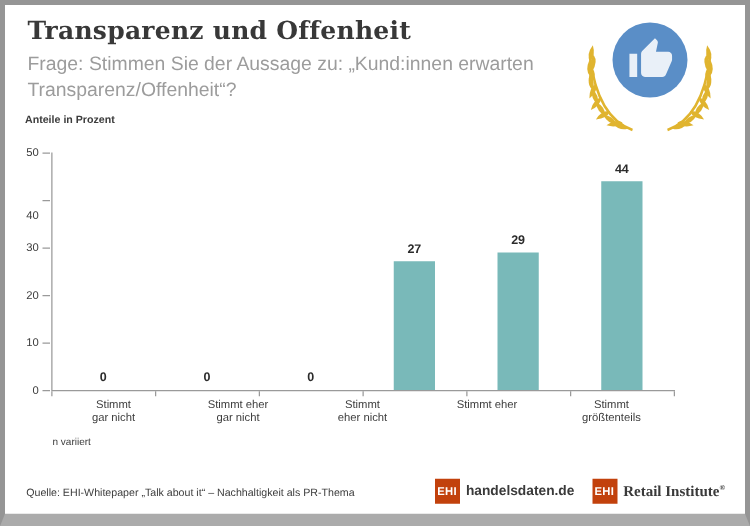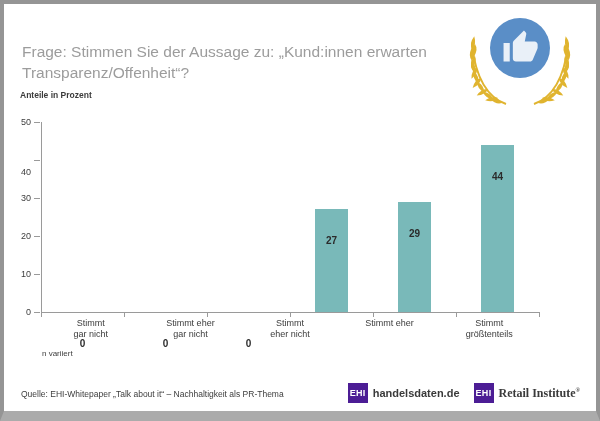--- a/index.html
+++ b/index.html
@@ -25,53 +25,54 @@
   
   .plot{
     position:absolute;left:37px;top:118px;width:498px;height:190px;
   }
   .axis-y{position:absolute;left:0;top:0;width:1px;height:190px;background:#9a9a9a;}
   .axis-x{position:absolute;left:0;top:190px;width:499px;height:1px;background:#9a9a9a;}
   .ytick{position:absolute;width:6px;height:1px;background:#9a9a9a;left:-7px;}
   .ylab{position:absolute;left:-34px;width:24px;text-align:right;font-size:9px;color:#3c3c3c;}
   .xtick{position:absolute;top:191px;width:1px;height:4px;background:#9a9a9a;}
   .bar{position:absolute;}
-  .bar-val{position:absolute;width:40px;text-align:center;font-size:10px;font-weight:700;color:#2b2b2b;margin-top:41px;}
+  .bar-val{position:absolute;width:40px;text-align:center;font-size:10px;font-weight:700;color:#2b2b2b;}
   .cats{
     position:absolute;left:37px;top:314px;width:498px;display:flex;
   }
   .cat{
     flex:1 1 0;text-align:center;font-size:9px;line-height:11px;color:#3c3c3c;
   }
   .note{
     position:absolute;left:14px;top:345px;font-size:8px;color:#3c3c3c;padding-left:24px;
   }
   
   .source{
     position:absolute;left:17px;top:385px;font-size:8.5px;color:#3c3c3c;
   }
   .logos{
     position:absolute;right:16px;top:379px;display:flex;align-items:center;gap:14px;
   }
   .logo{display:flex;align-items:center;gap:5px;}
   .logo-box{
-    width:20px;height:20px;background:#4c1d95;color:#ffffff;
+    width:20px;height:20px;background:#c2410c;color:#ffffff;
     display:flex;align-items:center;justify-content:center;
     font-size:9px;font-weight:700;letter-spacing:.3px;
   }
   .logo-text{font-size:11px;font-weight:700;color:#3a3a3a;}
   .logo-text.serif{font-family:"Liberation Serif",serif;font-size:12px;}
   .logo-text sup{font-size:6px;}
   .badge{position:absolute;right:8px;top:12px;}
 </style>
 </head>
 <body>
 
 <div class="frame">
 
+  <div class="title">Transparenz und Offenheit</div>
 
   <div class="subtitle">
     <span>Frage: Stimmen Sie der Aussage zu: „Kund:innen erwarten</span><br>
     <span>Transparenz/Offenheit“?</span>
   </div>
 
   <svg class="badge" width="136" height="92" viewBox="0 0 136 92">
     <defs>
       <path id="leaf" d="M0,0 Q5,-4 13,0 Q5,4 0,0 Z"></path>
     </defs>

